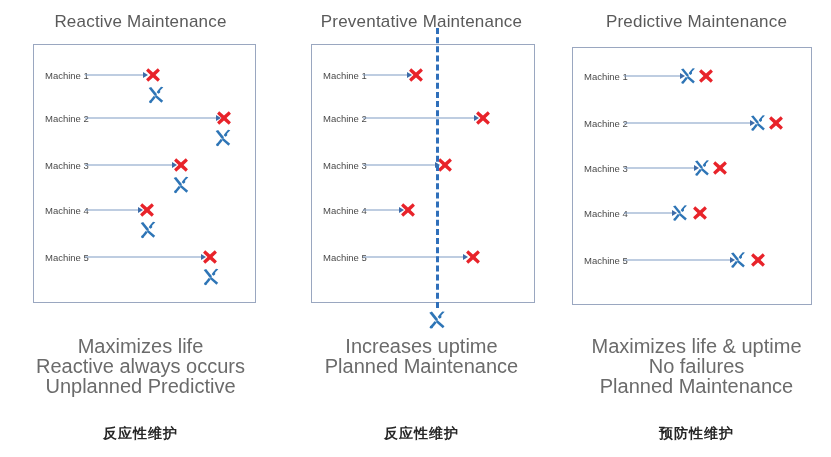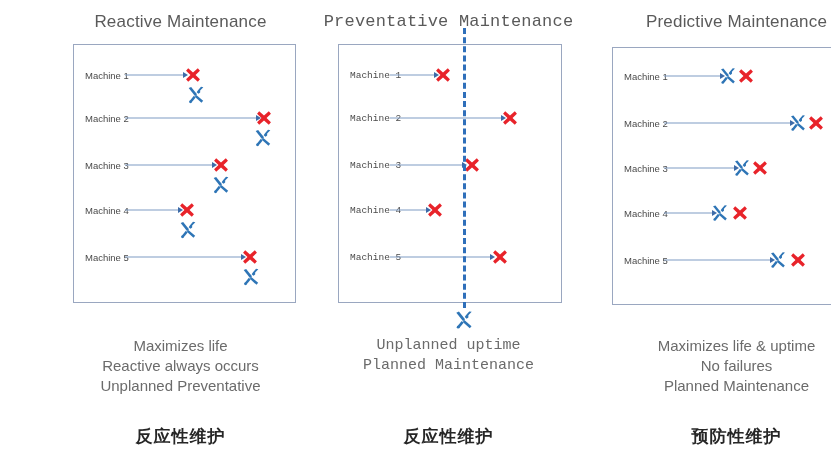--- a/index.html
+++ b/index.html
@@ -4,23 +4,23 @@
 <title>Maintenance Strategies Comparison</title>
 <style>
   html,body{margin:0;padding:0;}
   body{
     width:831px;height:457px;
     background:#ffffff;
     font-family:"Liberation Sans","DejaVu Sans",sans-serif;
     overflow:hidden;
     position:relative;
   }
-  .panel{position:absolute;top:0;height:390px;margin-left:40px;}
+  .panel{position:absolute;top:0;height:390px;}
   #panel-reactive{left:0;width:281px;}
-  #panel-preventative{left:268px;width:281px;font-family:Liberation Mono, monospace;}
+  #panel-preventative{left:281px;width:281px;}
   #panel-predictive{left:562px;width:269px;text-decoration:underline;}
 
   .panel-title{
     position:absolute;top:12px;left:0;width:100%;
     text-align:center;
     font-size:17px;
     color:#5a5a5a;
     font-weight:400;
     letter-spacing:0.2px;
     white-space:nowrap;
@@ -75,35 +75,35 @@
   .dashline{
     position:absolute;
     width:0;
     border-left:3px dashed #2f6fba;
   }
 
   .caption{
     position:absolute;
     left:0;width:100%;
     text-align:center;
-    font-size:15px;
+    font-size:20px;
     color:#6b6b6b;
     line-height:20px;
   }
   .caption div{white-space:nowrap;}
   #cap-reactive{top:336px;}
   #cap-preventative{top:336px;}
   #cap-predictive{top:336px;}
 
   .cn-label{
     position:absolute;
     left:0;width:100%;
     text-align:center;
     top:425px;
-    font-size:17px;
+    font-size:14px;
     font-weight:bold;
     color:#262626;
     letter-spacing:1px;
   }
 </style>
 </head>
 <body>
 
 <div class="panel" id="panel-reactive">
   <div class="panel-title">Reactive Maintenance</div>
@@ -181,21 +181,21 @@
             <path d="M12.4 12.0 L20.6 19.0 L18.6 21.4 L10.6 14.2 Z" fill="#2E75B6"></path>
             <path d="M20.8 2.6 L17.0 6.6 L17.0 9.0 L15.0 10.6 L12.8 8.6 L14.4 6.4 L18.0 2.2 Z" fill="#2E75B6"></path>
             <path d="M4.4 19.2 L9.4 13.0 L11.6 15.0 L6.4 21.4 Z" fill="#2E75B6"></path>
             <circle cx="5.3" cy="20.2" r="1.6" fill="#2E75B6"></circle>
           </svg></div>
       </div>
     </div>
   <div class="caption" id="cap-reactive">
       <div>Maximizes life</div>
       <div>Reactive always occurs</div>
-      <div>Unplanned Preventative</div>
+      <div>Unplanned Predictive</div>
     </div>
   <div class="cn-label">反应性维护</div>
 </div>
 
 <div class="panel" id="panel-preventative">
   <div class="panel-title">Preventative Maintenance</div>
   <div class="chart-box" id="box-preventative"></div>
   <div id="rows-preventative">
       <div class="row" style="top: 75px;">
         <div class="mlabel" style="left: 42px;">Machine 1</div>
@@ -232,21 +232,21 @@
       <div class="row" style="top: 257px;">
         <div class="mlabel" style="left: 42px;">Machine 5</div>
         <div class="aline" style="left: 82px; width: 100px;"></div>
         <div class="ahead" style="left: 182px;"></div>
         <div class="redx" style="left: 192px;"><svg width="17" height="17" viewBox="0 0 24 24" aria-hidden="true">
             <path d="M5.2 2.6 L12 8.4 L18.8 2.6 L21.8 6.0 L15.6 12 L21.8 18.0 L18.8 21.4 L12 15.6 L5.2 21.4 L2.2 18.0 L8.4 12 L2.2 6.0 Z" fill="#E8232A"></path>
           </svg></div>
       </div>
     </div>
   <div class="caption" id="cap-preventative">
-      <div>Unplanned uptime</div>
+      <div>Increases uptime</div>
       <div>Planned Maintenance</div>
     </div>
   <div class="cn-label">反应性维护</div>
 <div class="dashline" style="left: 155px; top: 28px; height: 280px;"></div>
     <div class="wrench" style="left: 156px; top: 320px;"><svg width="21" height="21" viewBox="0 0 24 24" aria-hidden="true">
         <path d="M3.2 3.6 L6.2 2.4 L13.2 11.0 L11.0 13.4 Z" fill="#2E75B6"></path>
         <path d="M12.4 12.0 L20.6 19.0 L18.6 21.4 L10.6 14.2 Z" fill="#2E75B6"></path>
         <path d="M20.8 2.6 L17.0 6.6 L17.0 9.0 L15.0 10.6 L12.8 8.6 L14.4 6.4 L18.0 2.2 Z" fill="#2E75B6"></path>
         <path d="M4.4 19.2 L9.4 13.0 L11.6 15.0 L6.4 21.4 Z" fill="#2E75B6"></path>
         <circle cx="5.3" cy="20.2" r="1.6" fill="#2E75B6"></circle>

